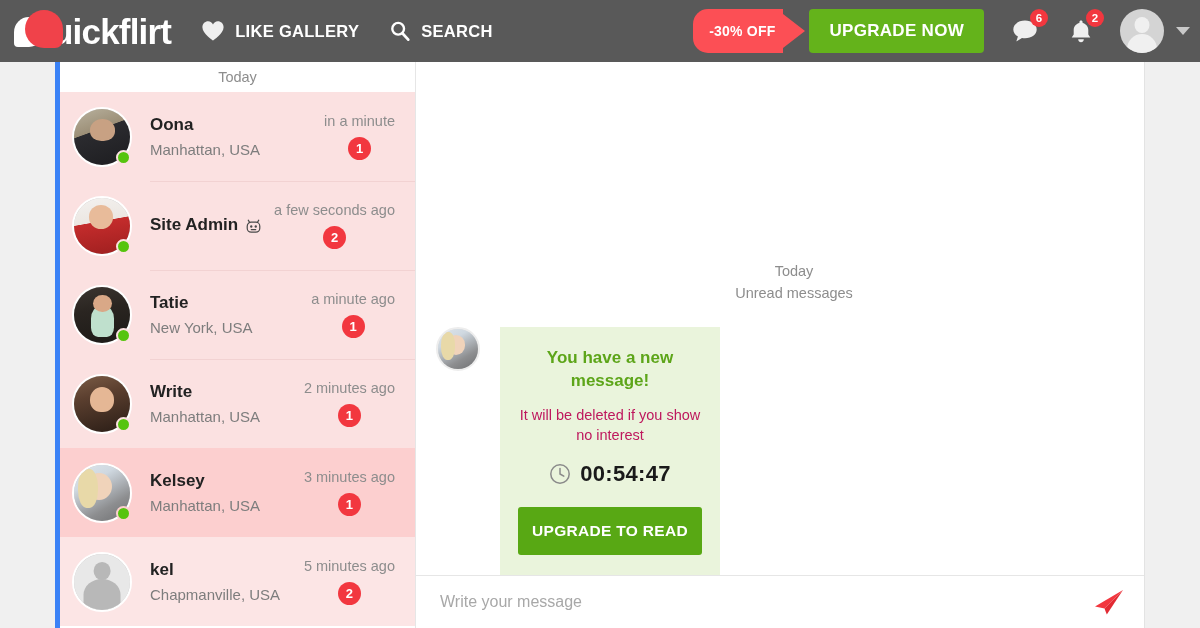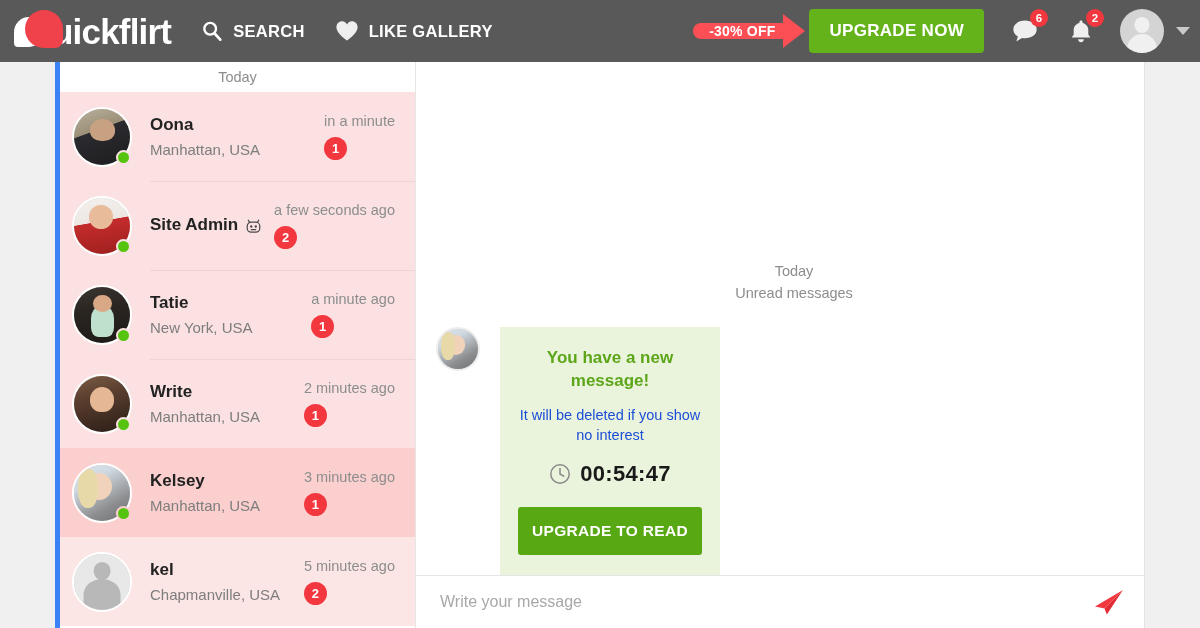--- a/index.html
+++ b/index.html
@@ -65,21 +65,21 @@
   .icon-heart  { width: 24px; height: 22px; display: block; }
 
   .header-right {
     margin-left: auto;
     display: flex; align-items: center;
     height: 62px;
     padding-right: 10px;
   }
   .discount-badge {
     position: relative;
-    height: 16px;
+    height: 44px;
     display: flex; align-items: center;
     background: #fc4f55;
     color: #ffffff;
     font-size: 14px; font-weight: bold;
     border-radius: 15px 0 0 15px;
     padding: 0 8px 0 16px;
     margin-right: 26px;
     letter-spacing: 0.2px;
   }
   .discount-badge::after {
@@ -236,21 +236,21 @@
   }
   .bot-icon { margin-left: 7px; display: inline-block; width: 17px; height: 15px; }
   .conv-loc {
     font-size: 15px;
     color: #7d7d7d;
     margin-top: 3px;
     line-height: 1.3;
   }
   .conv-right {
     display: flex; flex-direction: column;
-    align-items: flex-start;
+    align-items: center;
     flex: 0 0 auto;
     margin-left: 8px;
   }
   .conv-time {
     font-size: 14.5px;
     color: #8d8d8d;
     white-space: nowrap;
   }
   .conv-badge {
     margin-top: 8px;
@@ -310,21 +310,21 @@
     text-align: center;
   }
   .uc-title {
     color: #5da519;
     font-size: 17px;
     font-weight: bold;
     line-height: 1.35;
     margin-bottom: 12px;
   }
   .uc-sub {
-    color: #1d4ed8;
+    color: #be185d;
     font-size: 14.5px;
     line-height: 1.4;
     margin-bottom: 16px;
   }
   .uc-timer {
     display: flex; align-items: center; justify-content: center;
     gap: 9px;
     margin-bottom: 20px;
   }
   .icon-clock { width: 22px; height: 22px; display: block; }
@@ -407,35 +407,35 @@
   <div class="logo-wrap">
     <div class="logo-mark">
       <div class="bubble-white"></div>
       <div class="bubble-red"></div>
     </div>
     <div class="logo-text">uickflirt</div>
   </div>
 
   <div class="nav-link">
     <span>
+      <svg class="icon-heart" viewBox="0 0 24 22">
+        <path d="M12 20.5 C12 20.5 1.4 13.6 1.4 7.3 C1.4 3.6 4.2 1.3 7.1 1.3 C9.4 1.3 11.2 2.8 12 4.4 C12.8 2.8 14.6 1.3 16.9 1.3 C19.8 1.3 22.6 3.6 22.6 7.3 C22.6 13.6 12 20.5 12 20.5 Z" fill="#efefef"></path>
+      </svg>
+    </span>
+    <span class="nav-label">LIKE GALLERY</span>
+  </div>
+
+  <div class="nav-link">
+    <span>
       <svg class="icon-search" viewBox="0 0 24 24">
         <circle cx="10" cy="9.5" r="6.4" fill="none" stroke="#ffffff" stroke-width="2.6"></circle>
         <line x1="14.6" y1="14.4" x2="21" y2="21.4" stroke="#ffffff" stroke-width="3" stroke-linecap="round"></line>
       </svg>
     </span>
     <span class="nav-label">SEARCH</span>
-  </div>
-
-  <div class="nav-link">
-    <span>
-      <svg class="icon-heart" viewBox="0 0 24 22">
-        <path d="M12 20.5 C12 20.5 1.4 13.6 1.4 7.3 C1.4 3.6 4.2 1.3 7.1 1.3 C9.4 1.3 11.2 2.8 12 4.4 C12.8 2.8 14.6 1.3 16.9 1.3 C19.8 1.3 22.6 3.6 22.6 7.3 C22.6 13.6 12 20.5 12 20.5 Z" fill="#efefef"></path>
-      </svg>
-    </span>
-    <span class="nav-label">LIKE GALLERY</span>
   </div>
 
   <div class="header-right">
 
     <div class="discount-badge">-30% OFF</div>
 
     <button class="upgrade-btn">UPGRADE NOW</button>
 
     <div class="hdr-icon-wrap">
       <span>

